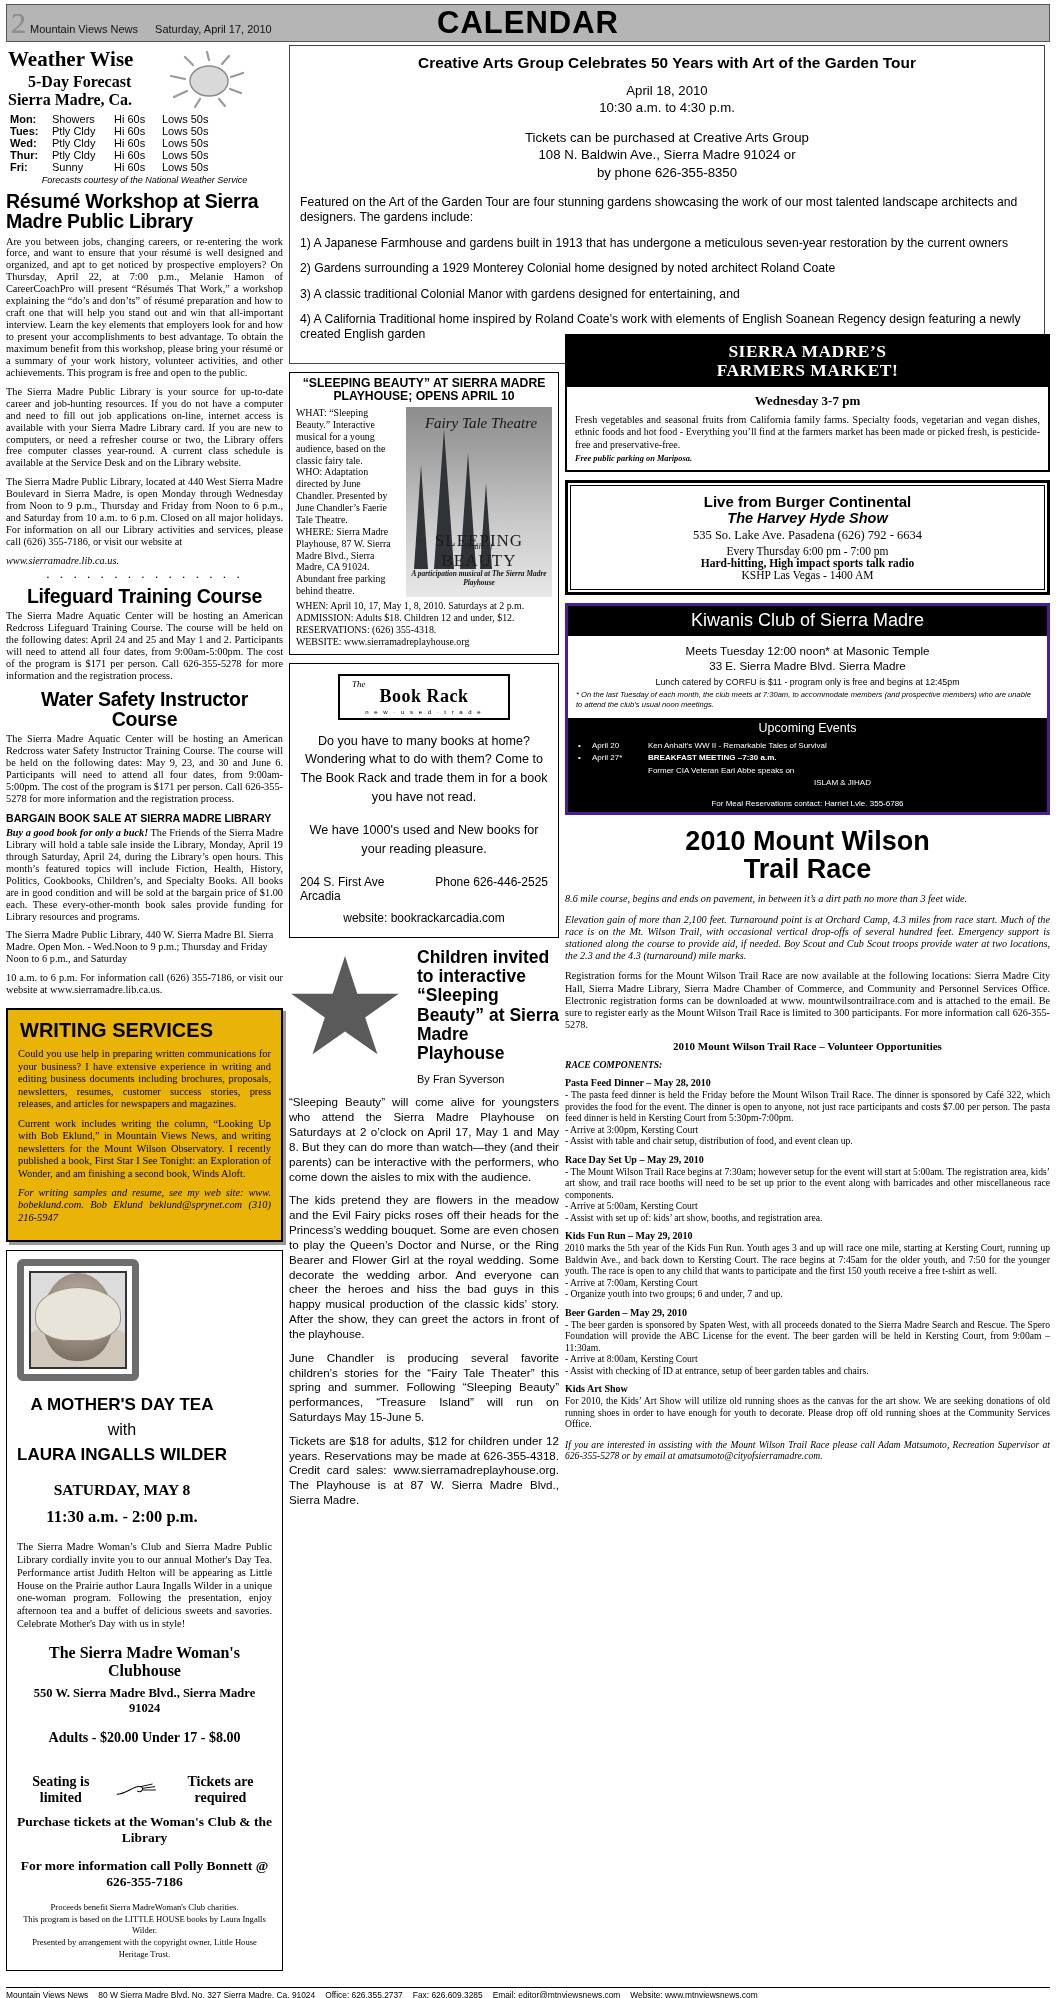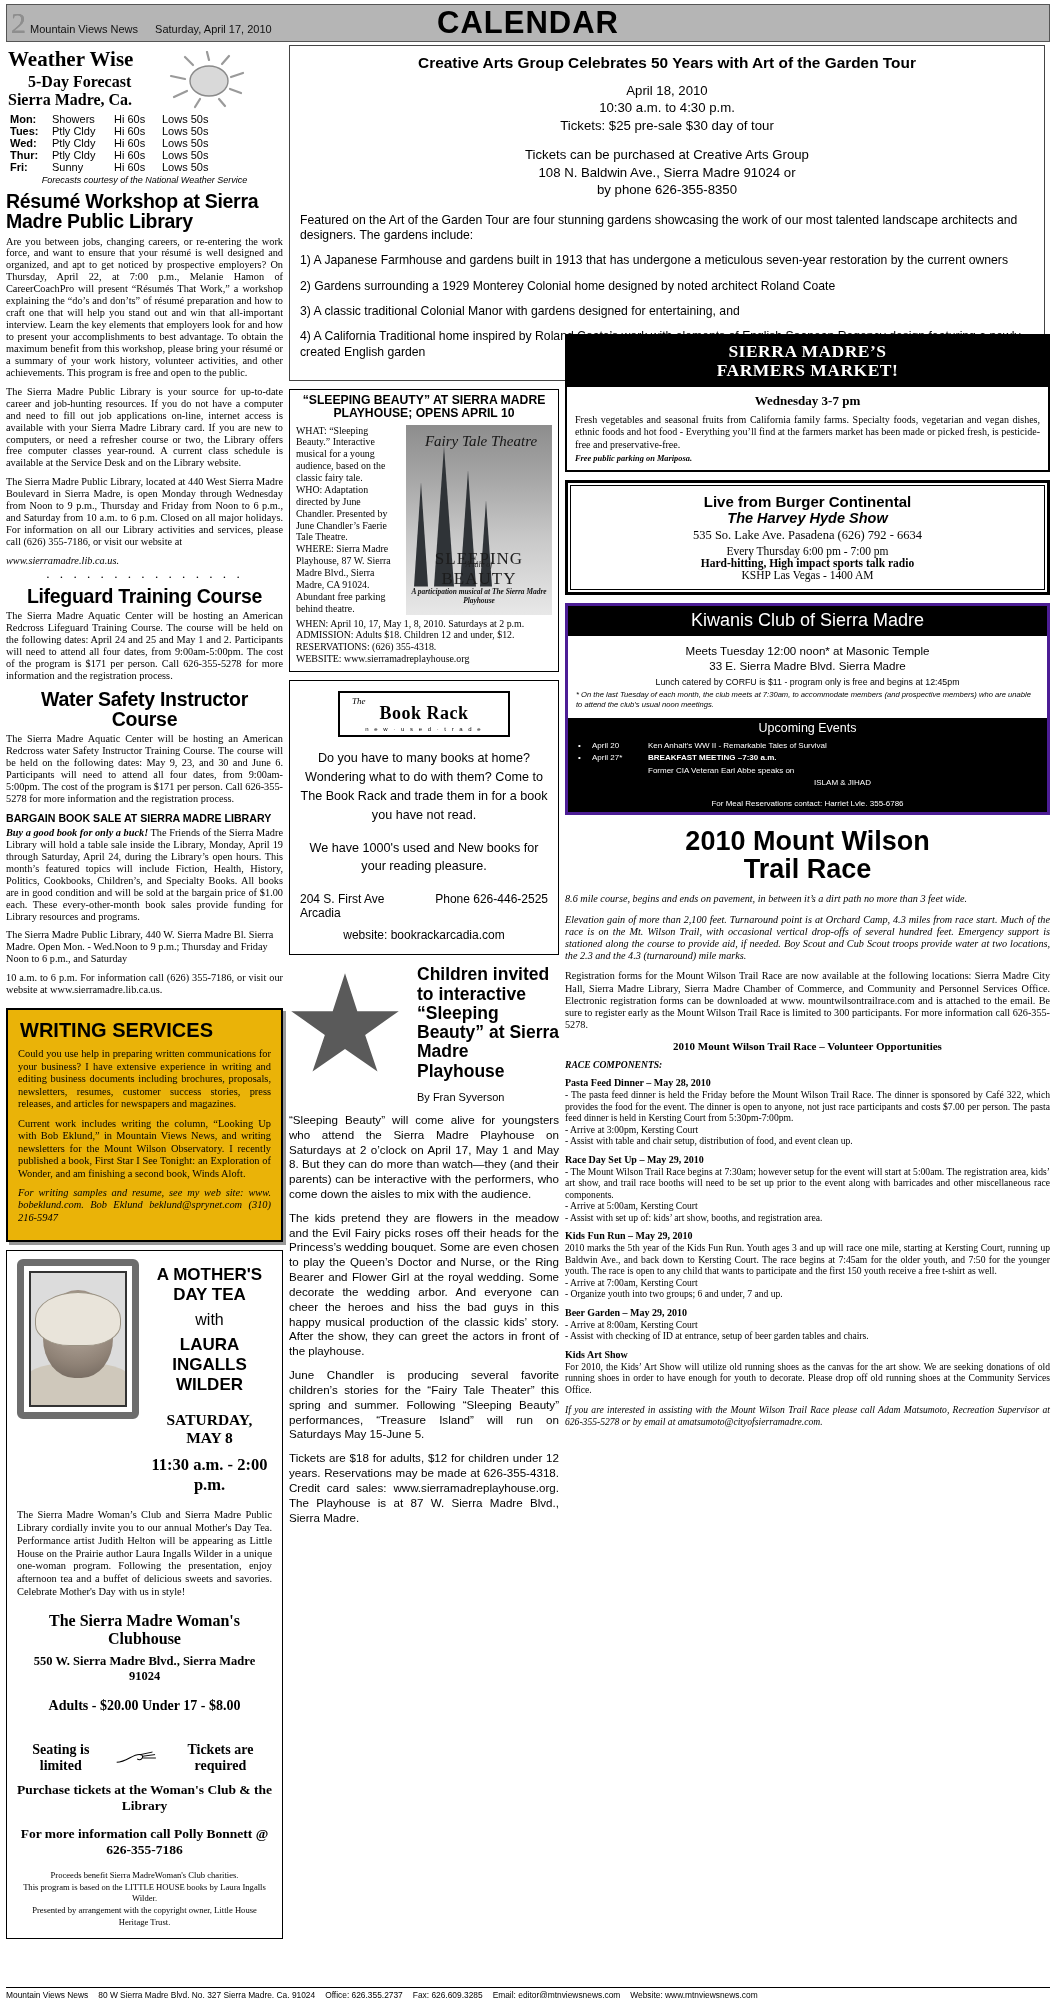--- a/index.html
+++ b/index.html
@@ -71,21 +71,21 @@
   }
   .shadowbox { border:2px solid #000; box-shadow:3px 3px 0 #999; background:#eab308; }
 
   
   .ws-title { font-family:"Liberation Sans", sans-serif; font-weight:bold; font-size:20px; margin:2px 0 6px 2px;}
   .ws-body { font-family:"Liberation Serif", serif; font-size:10.4px; line-height:1.2; text-align:justify;}
   .ws-body p { margin:0 0 7px 0; }
 
   
   .tea-box { border:1px solid #000; margin-top:8px; padding:8px 10px 10px 10px; }
-  .tea-top { display:flex; gap:8px; align-items:flex-start;}
+  .tea-top { display:flex; gap:8px; align-items:flex-start;flex-direction:column;}
   .portrait-frame {
     width:122px; height:160px; flex:0 0 122px;
     background:#ffffff; position:relative;
   }
   .frame-outer { position:absolute; inset:0; border:7px solid #6d6d6d; border-radius:6px; }
   .frame-inner { position:absolute; inset:12px; background:#dcdcdc; border:2px solid #333; overflow:hidden;}
   .face {
     position:absolute; left:50%; top:46%; transform:translate(-50%,-50%);
     width:70px; height:88px; border-radius:50% 50% 45% 45%;
     background:radial-gradient(circle at 50% 35%, #bfb2a6 0%, #8f8276 65%, #6b6158 100%);
@@ -361,21 +361,20 @@
       </div>
     </div>
 
     <div class="col-mid">
 
       <div class="cag-box" style="width:756px;">
         <div class="cag-title">Creative Arts Group Celebrates 50 Years with Art of the Garden Tour</div>
         <div class="cag-lines">
           <div>April 18, 2010</div>
           <div>10:30 a.m. to 4:30 p.m.</div>
-          <div>Tickets: $25 pre-sale $30 day of tour</div>
           <div class="gap"></div>
           <div>Tickets can be purchased at Creative Arts Group</div>
           <div>108 N. Baldwin Ave., Sierra Madre 91024 or</div>
           <div>by phone 626-355-8350</div>
         </div>
         <div class="cag-body">
           <p>Featured on the Art of the Garden Tour are four stunning gardens showcasing the work of our most talented landscape architects and designers. The gardens include:</p>
           <p>1) A Japanese Farmhouse and gardens built in 1913 that has undergone a meticulous seven-year restoration by the current owners</p>
           <p>2) Gardens surrounding a 1929 Monterey Colonial home designed by noted architect Roland Coate</p>
           <p>3) A classic traditional Colonial Manor with gardens designed for entertaining, and</p>
@@ -534,20 +533,21 @@
         <div class="mw-li">- Assist with set up of: kids’ art show, booths, and registration area.</div>
       </div>
       <div>
         <div class="mw-evt">Kids Fun Run – May 29, 2010</div>
         <div class="mw-li">2010 marks the 5th year of the Kids Fun Run.  Youth ages 3 and up will race one mile, starting at Kersting Court, running up Baldwin Ave., and back down to Kersting Court.  The race begins at 7:45am for the older youth, and 7:50 for the younger youth.  The race is open to any child that wants to participate and the first 150 youth receive a free t-shirt as well.</div>
         <div class="mw-li">- Arrive at 7:00am, Kersting Court</div>
         <div class="mw-li">- Organize youth into two groups; 6 and under, 7 and up.</div>
       </div>
       <div>
         <div class="mw-evt">Beer Garden – May 29, 2010</div>
+        <div class="mw-li">- The beer garden is sponsored by Spaten West, with all proceeds donated to the Sierra Madre Search and Rescue.  The Spero Foundation will provide the ABC License for the event.  The beer garden will be held in Kersting Court, from 9:00am – 11:30am.</div>
         <div class="mw-li">- Arrive at 8:00am, Kersting Court</div>
         <div class="mw-li">- Assist with checking of ID at entrance, setup of beer garden tables and chairs.</div>
       </div>
       <div>
         <div class="mw-evt">Kids Art Show</div>
         <div class="mw-li">For 2010, the Kids’ Art Show will utilize old running shoes as the canvas for the art show.  We are seeking donations of old running shoes in order to have enough for youth to decorate.  Please drop off old running shoes at the Community Services Office.</div>
       </div>
       <div class="mw-li ital" style="margin-top:9px">If you are interested in assisting with the Mount Wilson Trail Race please call Adam Matsumoto, Recreation Supervisor at 626-355-5278 or by email at amatsumoto@cityofsierramadre.com.</div>
     </div>
   </div>

